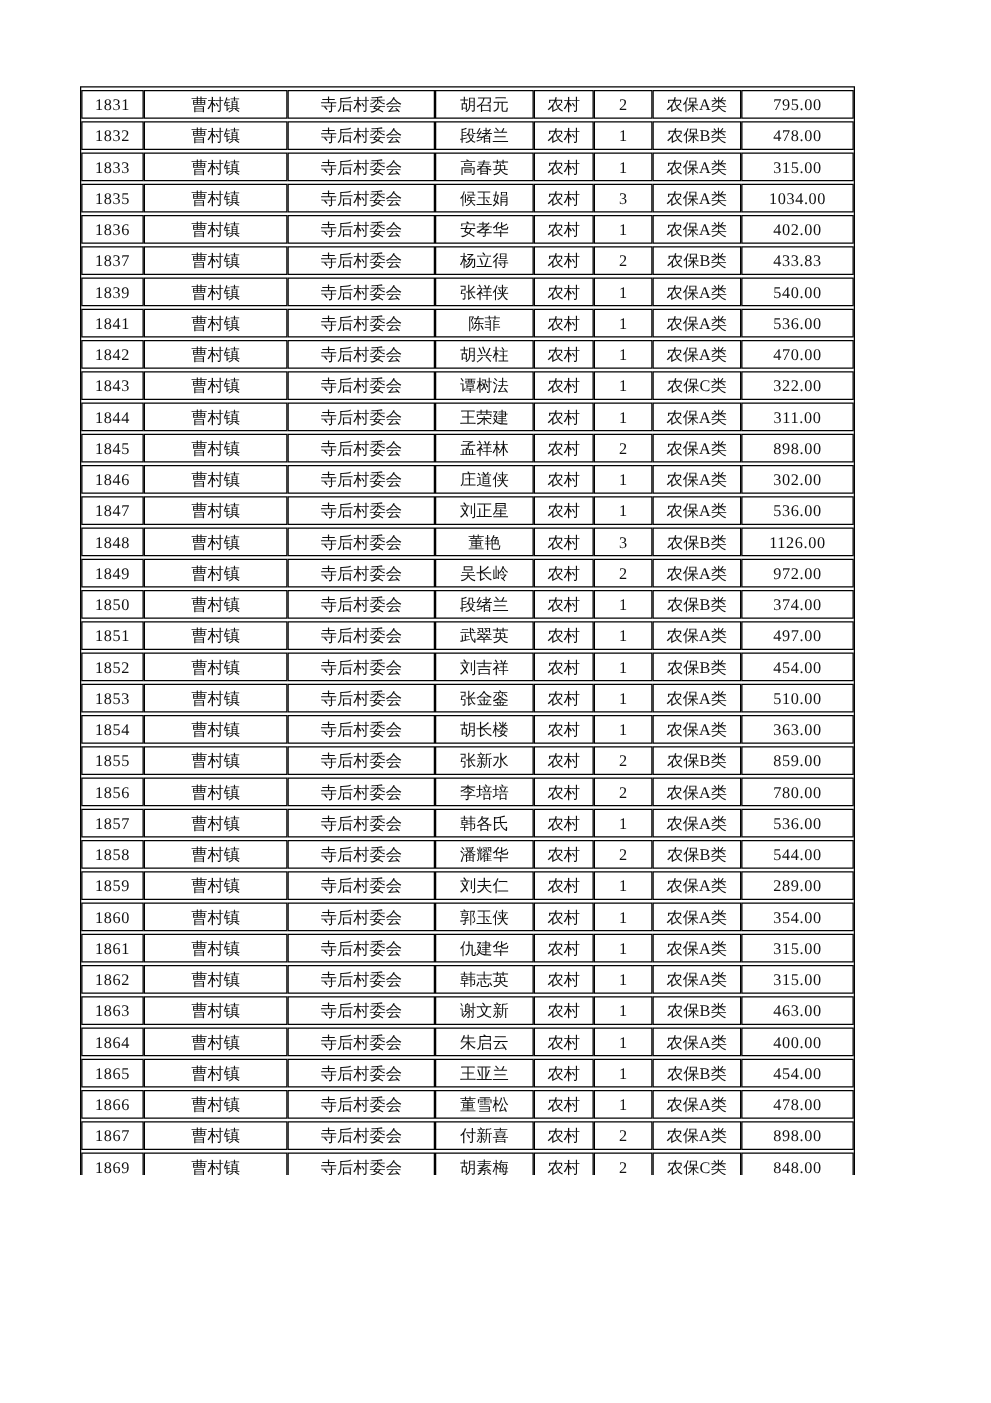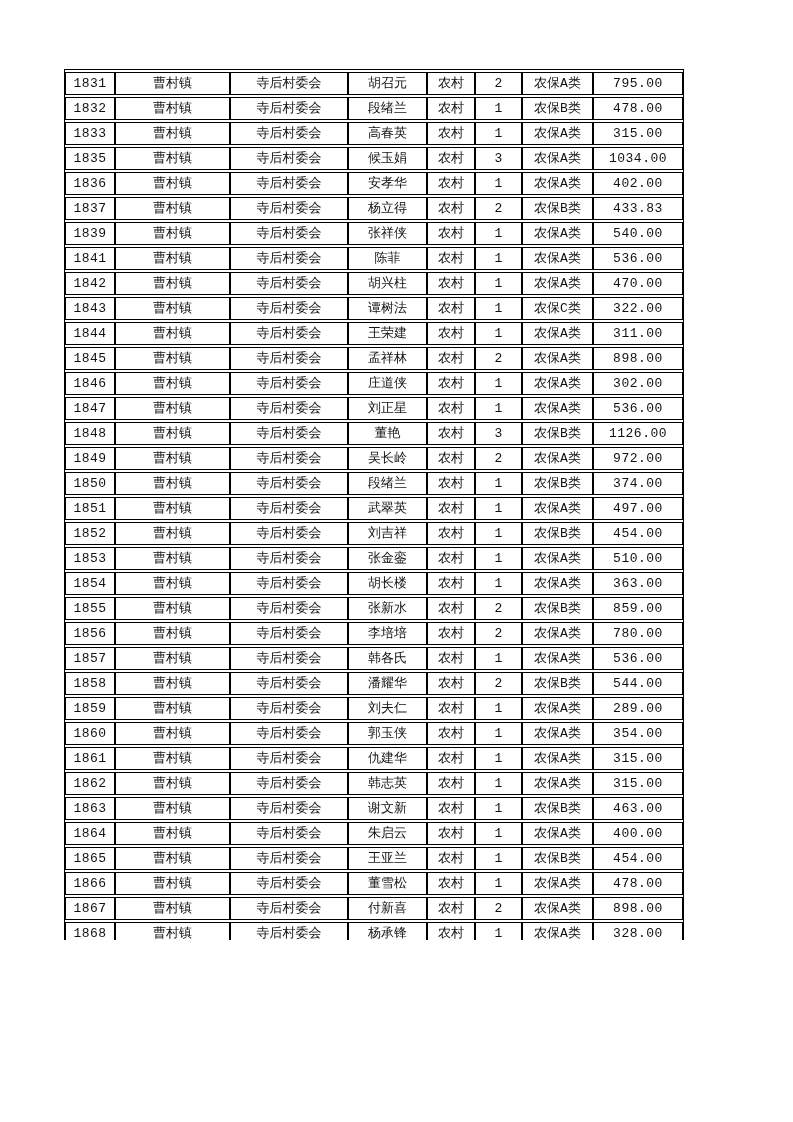--- a/index.html
+++ b/index.html
@@ -6,21 +6,21 @@
     margin: 0;
     padding: 0;
     background: #ffffff;
   }
   .page {
     position: relative;
     width: 793px;
     height: 940px;
     background: #ffffff;
     overflow: hidden;
-    font-family: Liberation Mono, monospace;
+    font-family: Liberation Serif, serif;
     color: #000000;
   }
   table.roster {
     position: absolute;
     left: 64px;
     top: 69px;
     width: 618px;
     table-layout: fixed;
     border-collapse: separate;
     border-spacing: 0 2px;
@@ -391,30 +391,20 @@
           <td class="c-seq">1867</td>
           <td class="c-town">曹村镇</td>
           <td class="c-village">寺后村委会</td>
           <td class="c-person">付新喜</td>
           <td class="c-residence">农村</td>
           <td class="c-count">2</td>
           <td class="c-category">农保A类</td>
           <td class="c-amount">898.00</td>
         </tr>
         <tr>
-          <td class="c-seq">1868</td>
-          <td class="c-town">曹村镇</td>
-          <td class="c-village">寺后村委会</td>
-          <td class="c-person">杨承锋</td>
-          <td class="c-residence">农村</td>
-          <td class="c-count">1</td>
-          <td class="c-category">农保A类</td>
-          <td class="c-amount">328.00</td>
-        </tr>
-        <tr>
           <td class="c-seq">1869</td>
           <td class="c-town">曹村镇</td>
           <td class="c-village">寺后村委会</td>
           <td class="c-person">胡素梅</td>
           <td class="c-residence">农村</td>
           <td class="c-count">2</td>
           <td class="c-category">农保C类</td>
           <td class="c-amount">848.00</td>
         </tr>
       </tbody>

